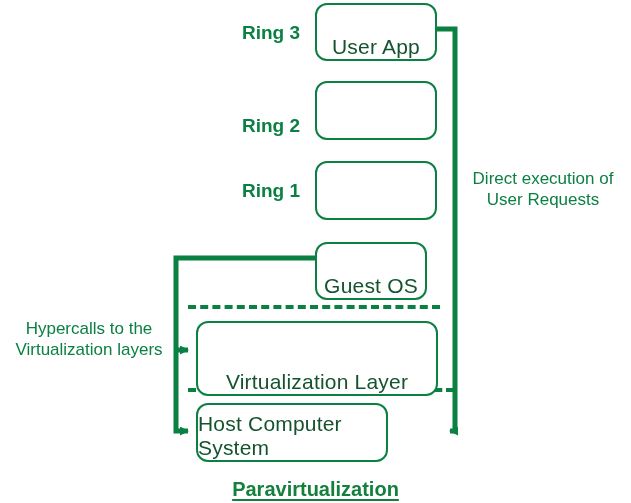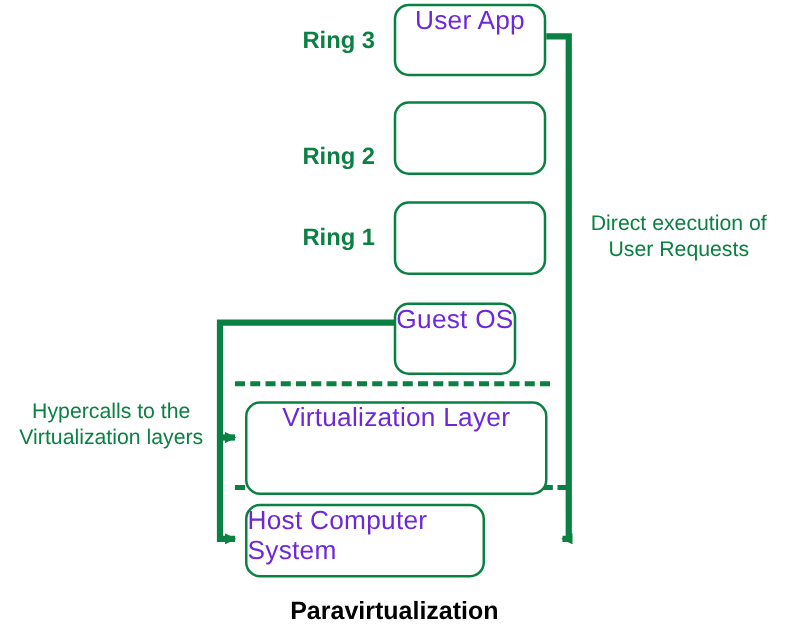--- a/index.html
+++ b/index.html
@@ -18,23 +18,23 @@
     background: #ffffff;
     overflow: hidden;
   }
   .box {
     position: absolute;
     box-sizing: border-box;
     border: 2px solid #0b8043;
     border-radius: 12px;
     background: #ffffff;
     display: flex;
-    align-items: flex-start;
+    align-items: flex-end;
     justify-content: center;
-    color: #6d28d9;
+    color: #14532d;
     font-size: 21px;
     font-weight: 400;
     letter-spacing: 0.2px;
   }
   .ring-label {
     position: absolute;
     color: #0b8043;
     font-size: 19px;
     font-weight: bold;
     text-align: right;
@@ -46,23 +46,24 @@
     font-size: 17px;
     line-height: 21px;
     text-align: center;
     white-space: pre-line;
   }
   .note-left {
     text-align: center;
   }
   .caption {
     position: absolute;
-    color: #000000;
+    color: #15803d;
     font-size: 20px;
     font-weight: bold;
+    text-decoration: underline;
     text-underline-offset: 3px;
     white-space: nowrap;
   }
   .dashed {
     position: absolute;
     height: 0;
     border-top: 4px dashed #0b8043;
   }
   svg.conn {
     position: absolute;
@@ -105,21 +106,21 @@
   </div>
 
   <div class="box" style="left:315px; top:81px; width:122px; height:59px;">
     <span></span>
   </div>
 
   <div class="box" style="left:315px; top:161px; width:122px; height:59px;">
     <span></span>
   </div>
 
-  <div class="box" style="left:315px; top:242px; width:98px; height:58px;">
+  <div class="box" style="left:315px; top:242px; width:112px; height:58px;">
     <span>Guest OS</span>
   </div>
 
   <div class="dashed" style="left:188px; top:305px; width:252px;"></div>
   <div class="dashed" style="left:188px; top:388px; width:266px;"></div>
 
   <div class="box" style="left:196px; top:321px; width:242px; height:75px;">
     <span>Virtualization Layer</span>
   </div>
 

